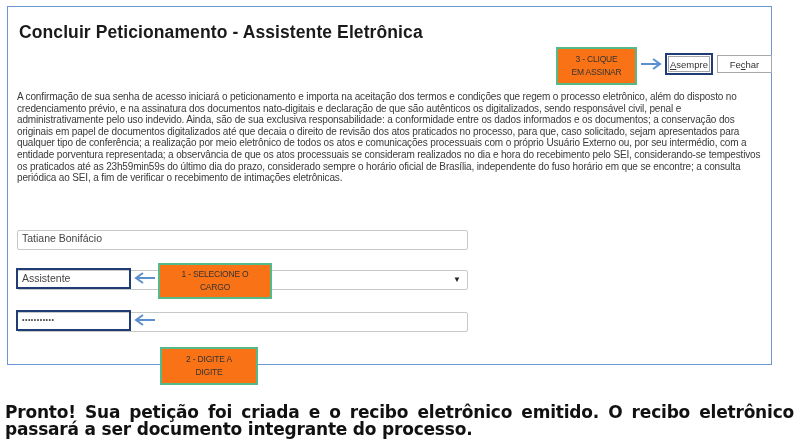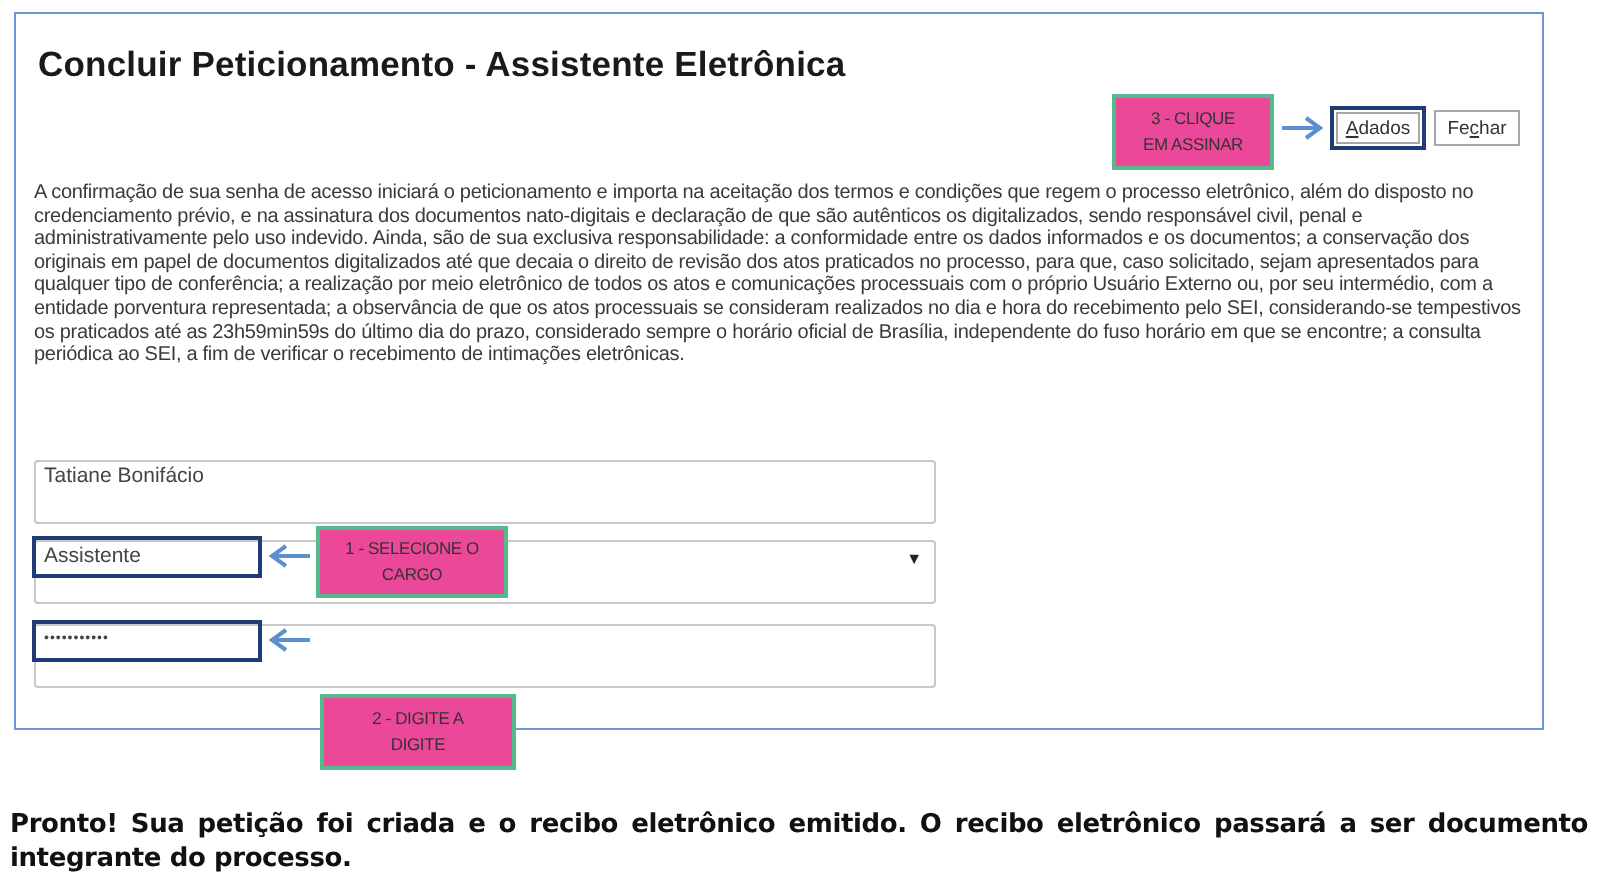--- a/index.html
+++ b/index.html
@@ -9,21 +9,21 @@
   .panel {
     position: absolute; left: 7px; top: 6px; width: 765px; height: 359px;
     border: 1px solid #6a97d3; background: #fff;
   }
   .title {
     position: absolute; left: 19px; top: 22px;
     font-family: "Liberation Sans", sans-serif; font-weight: bold; font-size: 17.5px;
     color: #1a1a1a; letter-spacing: 0.1px;
   }
   .callout {
-    position: absolute; border: 2px solid #56b98a; background: #ec4899;
+    position: absolute; border: 2px solid #56b98a; background: #f97316;
     font-family: "Liberation Sans", sans-serif; font-size: 8.5px; color: #333;
     text-align: center; line-height: 13px; display: flex; align-items: center; justify-content: center;
     letter-spacing: -0.2px;
   }
   .callout span { display: block; }
   .arrow {
     position: absolute; height: 12px; width: 22px;
   }
   .btn {
     position: absolute; background: #fff; border: 1px solid #a7a7a7;
@@ -35,34 +35,34 @@
   .para {
     position: absolute; left: 17px; top: 91px; width: 750px;
     font-family: "Liberation Sans", sans-serif; font-size: 10px; line-height: 11.6px; color: #3a3a3a;
     letter-spacing: -0.15px;
   }
   .label {
     position: absolute; left: 17px;
     font-family: "Liberation Sans", sans-serif; font-weight: bold; font-size: 11.5px; color: #333; margin-top: 23px;
   }
   .input {
-    position: absolute; left: 17px; width: 451px; height: 32px;
+    position: absolute; left: 17px; width: 451px; height: 20px;
     border: 1px solid #c8c8c8; border-radius: 2px; background: #fff;
     font-family: "Liberation Sans", sans-serif; font-size: 10.5px; color: #444;
     padding: 1px 4px; line-height: 13px;
   }
   .select-arrow {
     position: absolute; right: 6px; top: 2px; font-size: 8px; color: #222;
   }
   .hl {
     position: absolute; border: 2.5px solid #1f3d74;
   }
   .footer {
     position: absolute; left: 5px; top: 404px; width: 789px;
-    font-family: "DejaVu Sans", sans-serif; font-weight: bold; font-size: 13px; line-height: 17px; color: #111;
+    font-family: "DejaVu Sans", sans-serif; font-weight: bold; font-size: 17px; line-height: 17px; color: #111;
     text-align: justify; text-align-last: left; letter-spacing: -0.2px;
   }
 </style>
 </head>
 <body>
 
 <div class="panel"></div>
 
 <div class="title">Concluir Peticionamento - Assistente Eletrônica</div>
 
@@ -73,44 +73,44 @@
   </div>
 </div>
 <svg class="arrow" style="left:640px; top:58px;" viewBox="0 0 22 12">
   <line x1="1" y1="6" x2="19" y2="6" stroke="#5b8fd0" stroke-width="2"></line>
   <polyline points="13,1 20,6 13,11" fill="none" stroke="#5b8fd0" stroke-width="2"></polyline>
 </svg>
 
 <div class="btn-hl" style="left:665px; top:53px; width:48px; height:22px;"></div>
 <div class="btn" style="left:668px; top:56px; width:42px; height:16px;">
   <u>A</u>
-    <span>dados</span>
+    <span>sempre</span>
 </div>
-<div class="btn" style="left:717px; top:55px; width:43px; height:18px;">
+<div class="btn" style="left:717px; top:55px; width:55px; height:18px;">
   <span>Fe</span>
     <u>c</u>
     <span>har</span>
 </div>
 
 <div class="para">A confirmação de sua senha de acesso iniciará o peticionamento e importa na aceitação dos termos e condições que regem o processo eletrônico, além do disposto no credenciamento prévio, e na assinatura dos documentos nato-digitais e declaração de que são autênticos os digitalizados, sendo responsável civil, penal e administrativamente pelo uso indevido. Ainda, são de sua exclusiva responsabilidade: a conformidade entre os dados informados e os documentos; a conservação dos originais em papel de documentos digitalizados até que decaia o direito de revisão dos atos praticados no processo, para que, caso solicitado, sejam apresentados para qualquer tipo de conferência; a realização por meio eletrônico de todos os atos e comunicações processuais com o próprio Usuário Externo ou, por seu intermédio, com a entidade porventura representada; a observância de que os atos processuais se consideram realizados no dia e hora do recebimento pelo SEI, considerando-se tempestivos os praticados até as 23h59min59s do último dia do prazo, considerado sempre o horário oficial de Brasília, independente do fuso horário em que se encontre; a consulta periódica ao SEI, a fim de verificar o recebimento de intimações eletrônicas.</div>
 
 <div class="label" style="top:213px;">Usuário Externo:</div>
 <div class="input" style="top:230px;">Tatiane Bonifácio</div>
 
 <div class="label" style="top:255px;font-style:italic;">Cargo/Função:</div>
 <div class="input" style="top:270px;">
   <span>Assistente</span>
   <span class="select-arrow">▼</span>
 </div>
 <div class="hl" style="left:16px; top:268px; width:115px; height:21px;"></div>
 <svg class="arrow" style="left:134px; top:272px;" viewBox="0 0 22 12">
   <line x1="3" y1="6" x2="21" y2="6" stroke="#5b8fd0" stroke-width="2"></line>
   <polyline points="9,1 2,6 9,11" fill="none" stroke="#5b8fd0" stroke-width="2"></polyline>
 </svg>
-<div class="callout" style="left:158px; top:263px; width:96px; height:36px;">
+<div class="callout" style="left:158px; top:263px; width:114px; height:36px;">
   <div>
     <span>1 - SELECIONE O</span>
     <span>CARGO</span>
   </div>
 </div>
 
 <div class="label" style="top:296px;">Senha de Acesso ao SEI:</div>
 <div class="input" style="top:312px; font-size:7px; letter-spacing:0.5px; line-height:12px;">•••••••••••</div>
 <div class="hl" style="left:16px; top:310px; width:115px; height:21px;"></div>
 <svg class="arrow" style="left:134px; top:314px;" viewBox="0 0 22 12">

